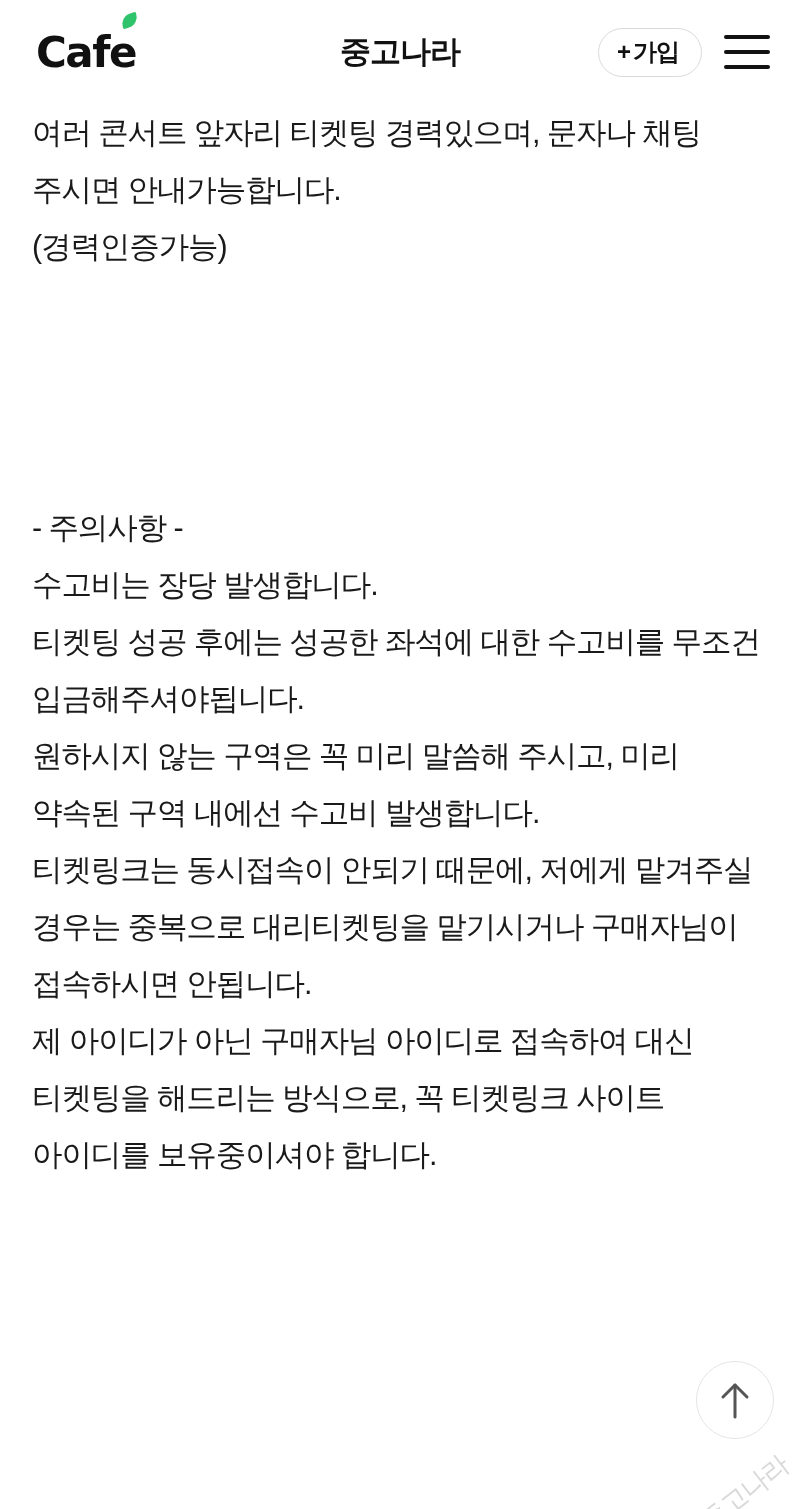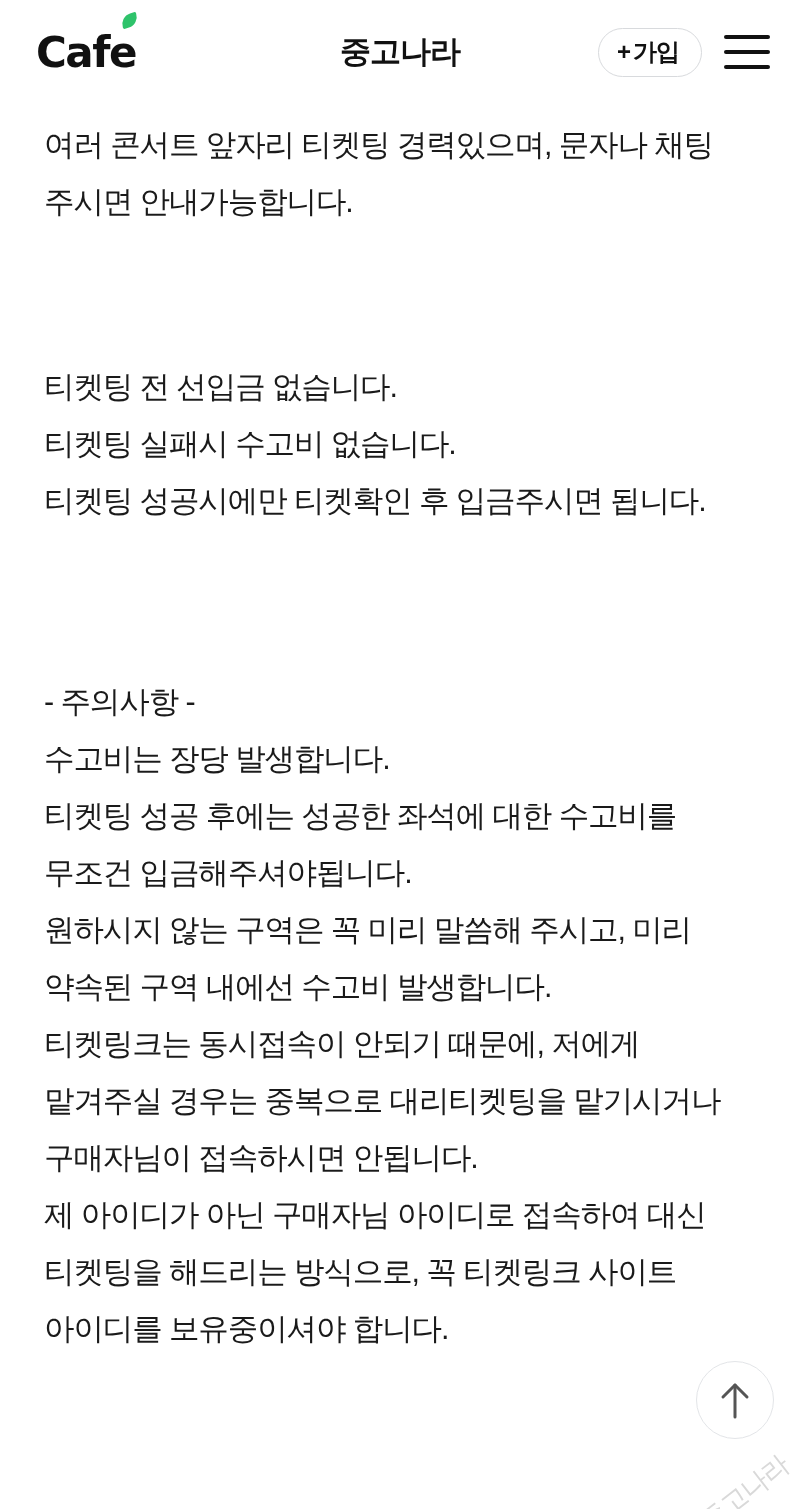--- a/index.html
+++ b/index.html
@@ -100,21 +100,21 @@
     background: #111111;
     border-radius: 2px;
   }
 
   
   .content {
     padding: 0 32px;
     box-sizing: border-box;
   }
   .content p {
-    margin: 12px;
+    margin: 0;
     font-size: 30.5px;
     line-height: 57px;
     letter-spacing: -1.1px;
     color: #1a1a1a;
     word-break: keep-all;
     white-space: pre-wrap;
   }
   .spacer-sm { height: 50px; }
   .spacer-md { height: 54px; }
   .spacer-lg { height: 120px; }
@@ -169,25 +169,23 @@
     <div class="hamburger">
       <span></span>
       <span></span>
       <span></span>
     </div>
   </div>
 </div>
 
 <div class="content">
   <p>여러 콘서트 앞자리 티켓팅 경력있으며, 문자나 채팅 주시면 안내가능합니다.</p>
+  <p>(경력인증가능)</p>
   <div class="spacer-sm"></div>
   <div class="spacer-md"></div>
-  <p>티켓팅 전 선입금 없습니다.
-티켓팅 실패시 수고비 없습니다.
-티켓팅 성공시에만 티켓확인 후 입금주시면 됩니다.</p>
   <div class="spacer-lg"></div>
   <p>- 주의사항 -
 수고비는 장당 발생합니다.
 티켓팅 성공 후에는 성공한 좌석에 대한 수고비를 무조건 입금해주셔야됩니다.
 원하시지 않는 구역은 꼭 미리 말씀해 주시고, 미리 약속된 구역 내에선 수고비 발생합니다.
 티켓링크는 동시접속이 안되기 때문에, 저에게 맡겨주실 경우는 중복으로 대리티켓팅을 맡기시거나 구매자님이 접속하시면 안됩니다.
 제 아이디가 아닌 구매자님 아이디로 접속하여 대신 티켓팅을 해드리는 방식으로, 꼭 티켓링크 사이트 아이디를 보유중이셔야 합니다.</p>
 </div>
 
 <div class="scroll-top">

